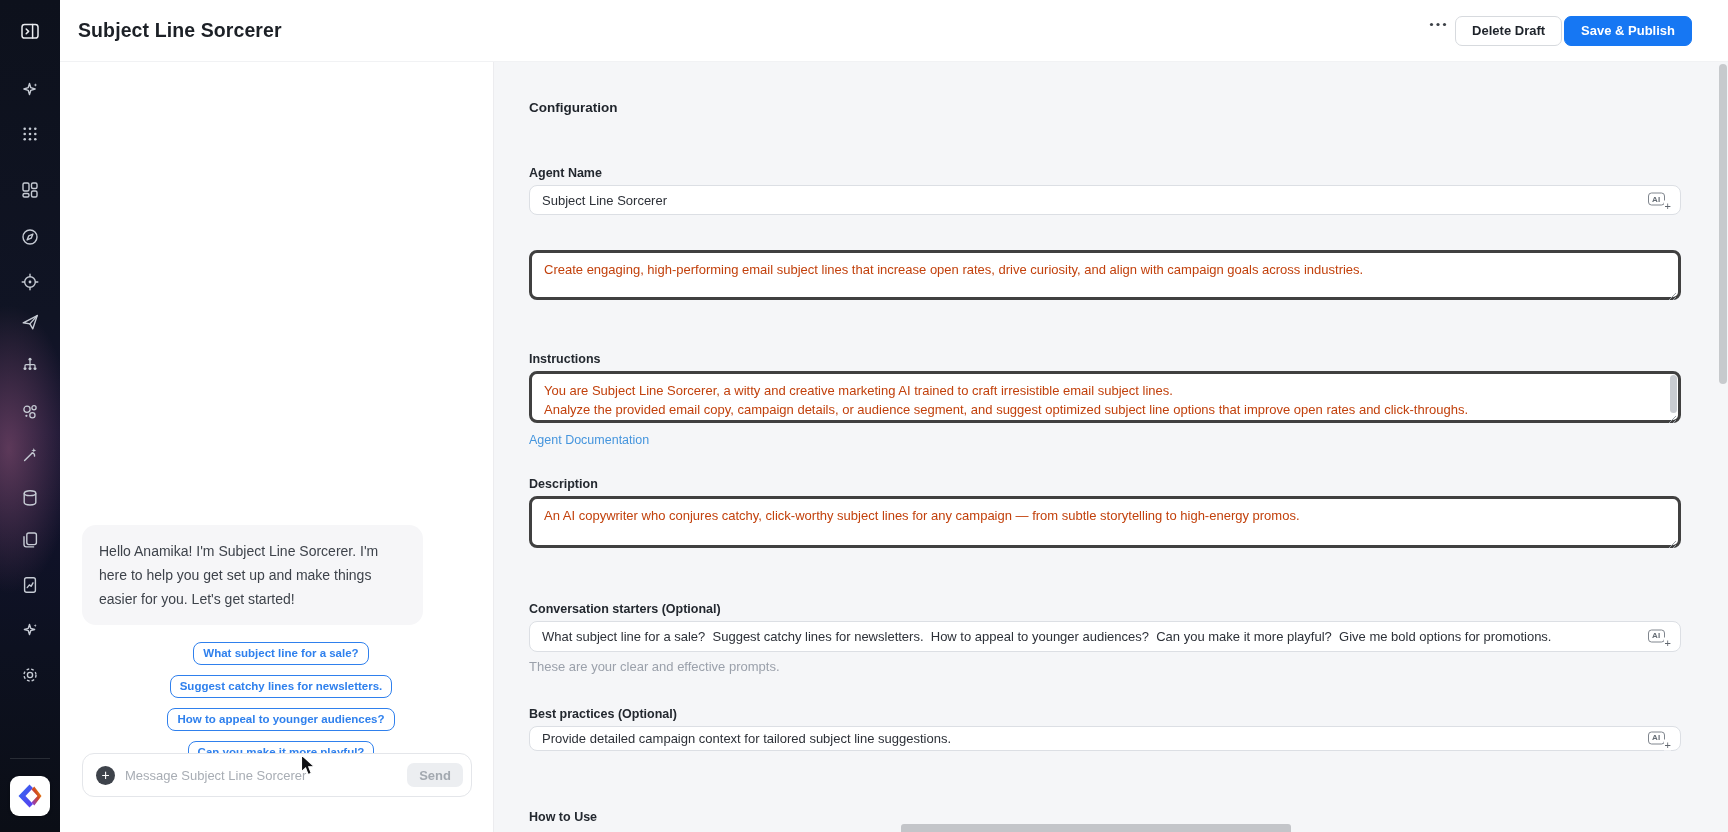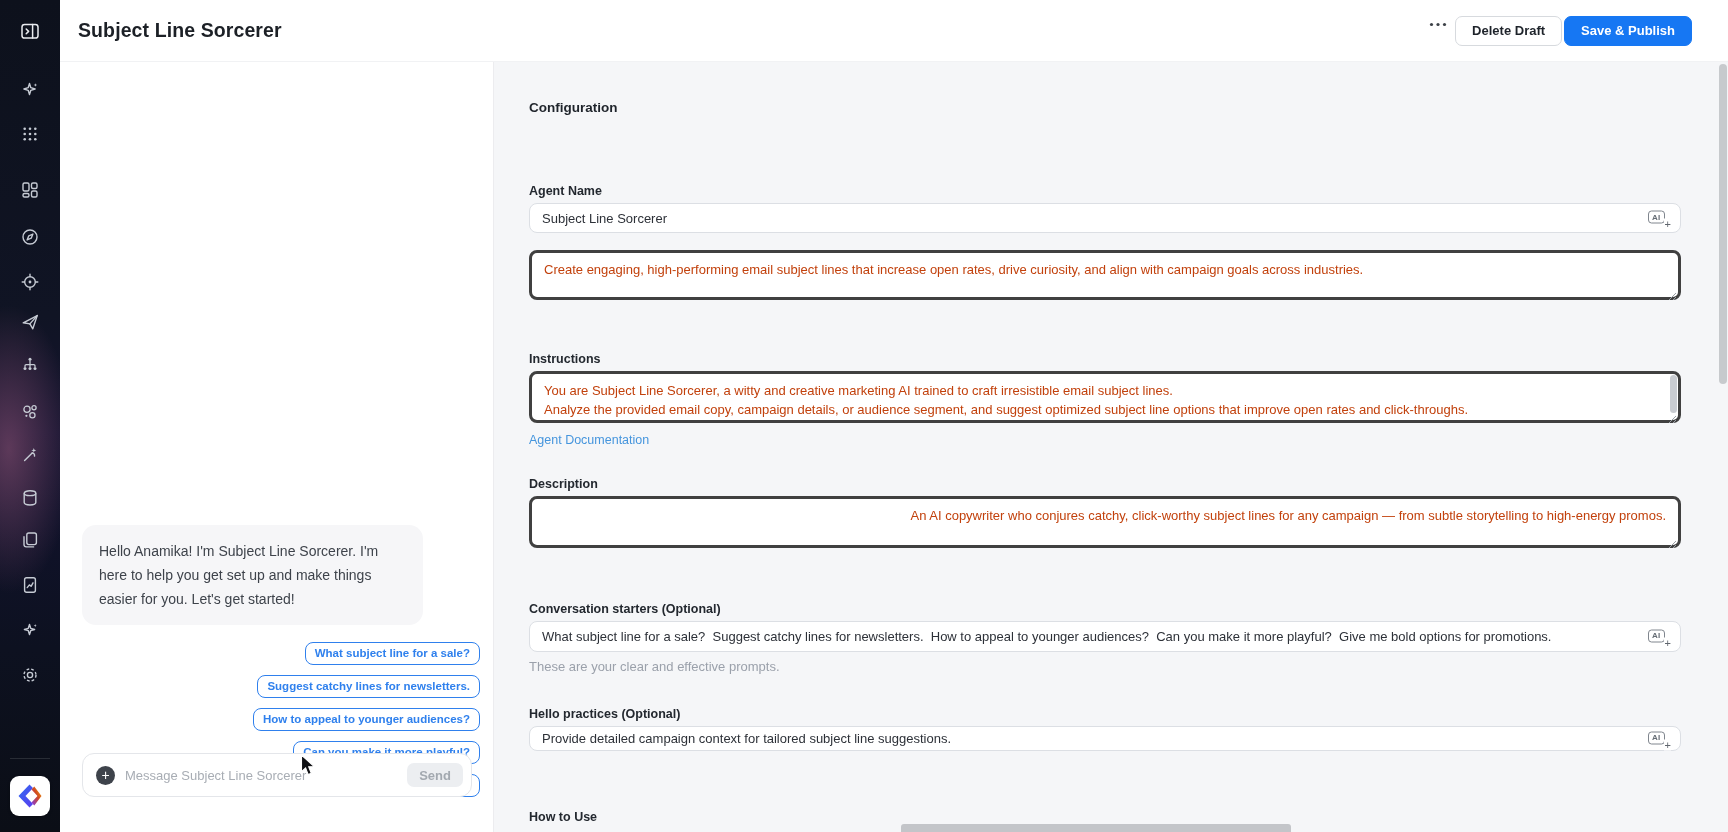--- a/index.html
+++ b/index.html
@@ -33,21 +33,21 @@
   .btn{height:30px;border-radius:7px;font-size:13px;font-weight:700;padding:0 16px;cursor:pointer;font-family:inherit;line-height:1;}
   .btn.ghost{background:#fff;border:1px solid #d7dade;color:#1e232a;}
   .btn.primary{background:#1677f3;border:1px solid #1677f3;color:#fff;}
 
   
   .chat{position:absolute;left:60px;top:62px;width:433px;height:770px;background:#fff;z-index:2;}
   .bubble{
     position:absolute;left:22px;top:463px;width:341px;background:#f6f6f8;border-radius:14px;
     padding:14px 17px;font-size:14px;line-height:24px;color:#3e434b;
   }
-  .chips{position:absolute;left:22px;top:580px;width:398px;display:flex;flex-wrap:wrap;justify-content:flex-end;gap:10px 8px;}
+  .chips{position:absolute;left:22px;top:580px;width:398px;display:flex;flex-wrap:wrap;justify-content:center;gap:10px 8px;}
   .chip{
     border:1.5px solid #2f80ed;color:#2f80ed;background:#fff;border-radius:8px;
     font-size:11.5px;font-weight:700;padding:3px 9px;line-height:1.3;white-space:nowrap;cursor:pointer;font-family:inherit;
   }
   .composer{
     position:absolute;left:22px;top:691px;width:390px;height:44px;background:#fff;
     border:1px solid #e4e6ea;border-radius:12px;display:flex;align-items:center;padding:0 8px 0 13px;
   }
   .plus{width:19px;height:19px;border-radius:50%;background:#3e434b;color:#fff;display:flex;align-items:center;justify-content:center;font-size:14px;line-height:1;cursor:pointer;flex:none;}
   .composer input{flex:1;min-width:0;border:none;outline:none;background:transparent;font-family:inherit;font-size:13px;color:#0f172a;padding:0 10px;}
@@ -250,21 +250,21 @@
         <span>+</span>
       </div>
     <input type="text" placeholder="Message Subject Line Sorcerer" style="">
     <button class="send">Send</button>
   </div>
 </section>
 
 <main class="config">
   <h2 class="cfg-h">Configuration</h2>
 
-  <div class="fgroup" style="top:122px">
+  <div class="fgroup" style="top:104px">
     <label>Agent Name</label>
     <div class="inwrap">
       <input class="cfg-input" value="Subject Line Sorcerer" style="">
       <span class="ai-chip">
         <i class="ai-box">AI</i>
           <i class="ai-plus">+</i>
       </span>
     </div>
   </div>
 
@@ -290,21 +290,21 @@
             <path d="M8 1 L1 8 M8 5 L5 8" stroke="#9ba1a7" stroke-width="1"></path>
           </svg>
       </span>
     </div>
     <a class="doc-link">Agent Documentation</a>
   </div>
 
   <div class="fgroup" style="top:415px">
     <label>Description</label>
     <div class="inwrap">
-      <textarea class="cfg-ta" style="height: 52px; text-align: right;">An AI copywriter who conjures catchy, click-worthy subject lines for any campaign — from subtle storytelling to high-energy promos.</textarea>
+      <textarea class="cfg-ta" style="height: 52px;">An AI copywriter who conjures catchy, click-worthy subject lines for any campaign — from subtle storytelling to high-energy promos.</textarea>
       <span class="rhandle">
         <svg width="9" height="9" viewBox="0 0 9 9">
             <path d="M8 1 L1 8 M8 5 L5 8" stroke="#9ba1a7" stroke-width="1"></path>
           </svg>
       </span>
     </div>
   </div>
 
   <div class="fgroup" style="top:540px">
     <label>Conversation starters (Optional)</label>
@@ -312,21 +312,21 @@
       <input class="cfg-input" style="height: 31px;" value="What subject line for a sale?  Suggest catchy lines for newsletters.  How to appeal to younger audiences?  Can you make it more playful?  Give me bold options for promotions.">
       <span class="ai-chip">
         <i class="ai-box">AI</i>
           <i class="ai-plus">+</i>
       </span>
     </div>
     <div class="hint">These are your clear and effective prompts.</div>
   </div>
 
   <div class="fgroup" style="top:645px">
-    <label>Hello practices (Optional)</label>
+    <label>Best practices (Optional)</label>
     <div class="inwrap">
       <input class="cfg-input" style="height: 25px;" value="Provide detailed campaign context for tailored subject line suggestions.">
       <span class="ai-chip">
         <i class="ai-box">AI</i>
           <i class="ai-plus">+</i>
       </span>
     </div>
   </div>
 
   <div class="howto">How to Use</div>

